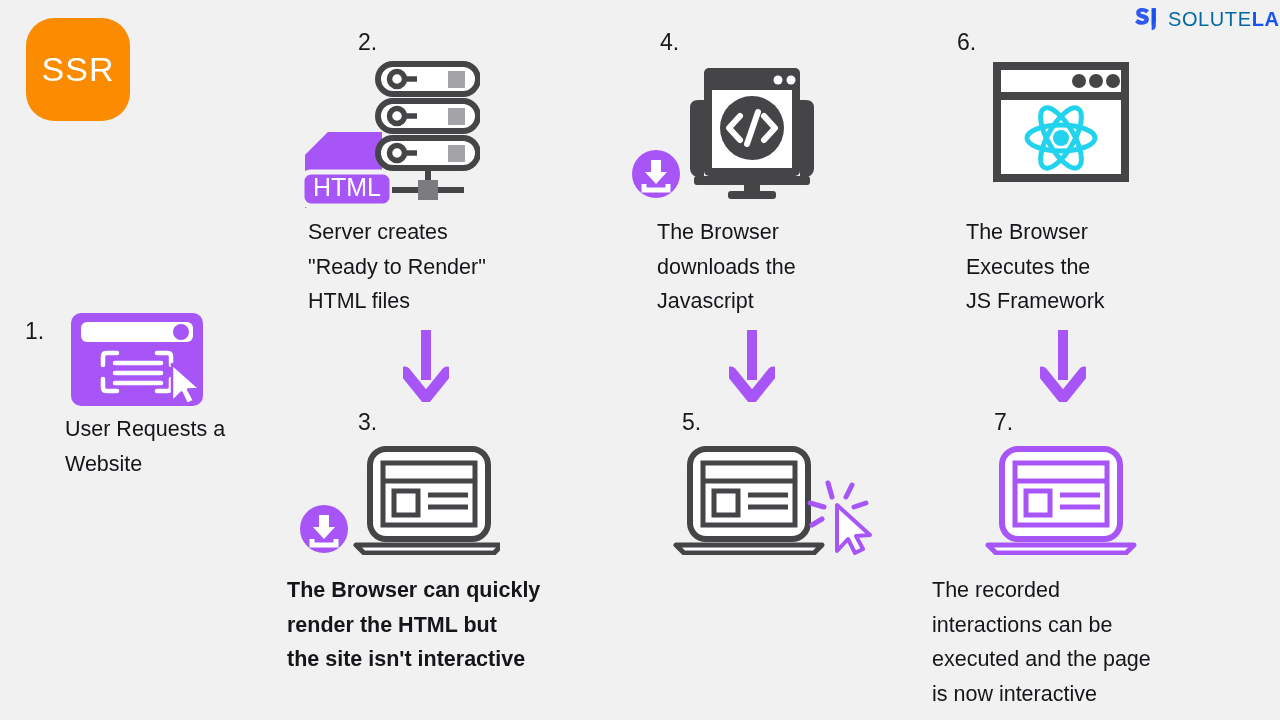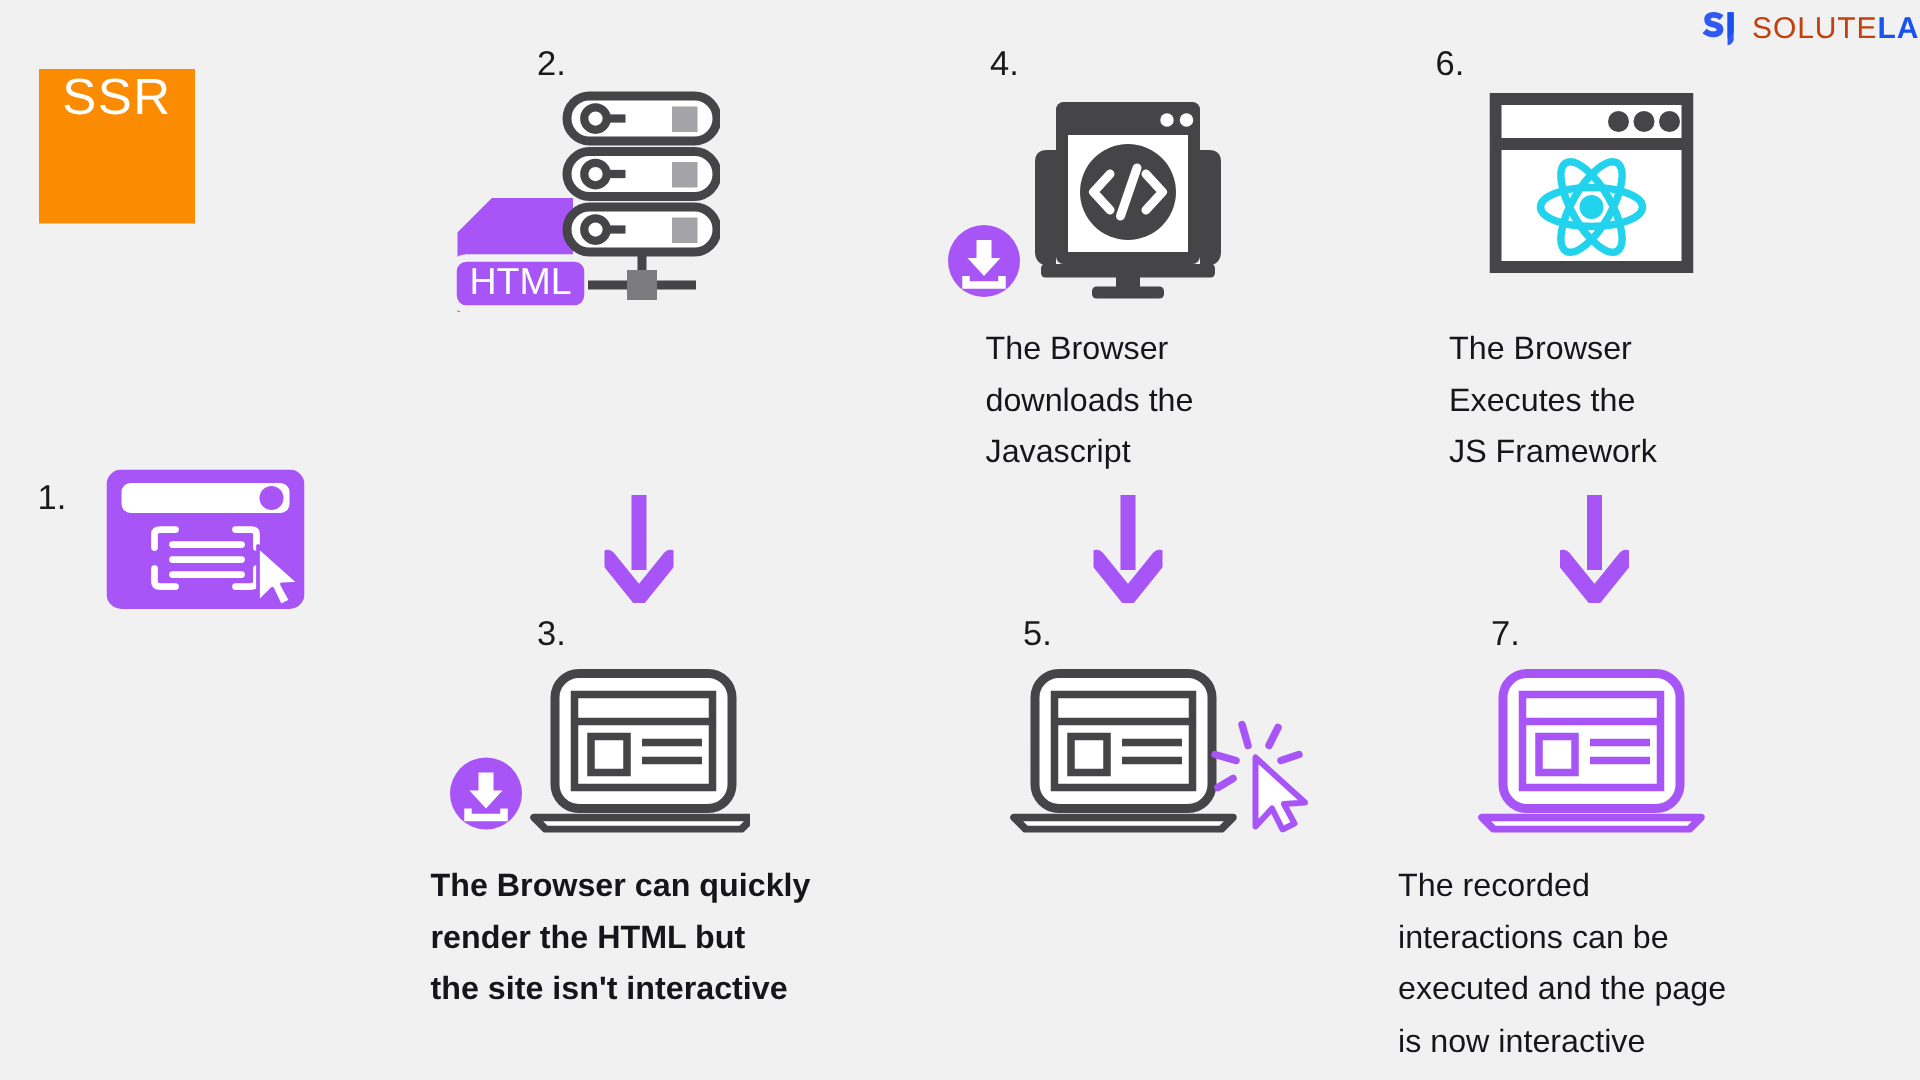--- a/index.html
+++ b/index.html
@@ -27,29 +27,29 @@
     left: 1133px; top: 6px;
     display: flex; align-items: center; gap: 9px;
   }
   .logo-mark { width: 26px; height: 26px; display: block; }
   .logo-text {
     font-size: 20px;
     letter-spacing: 0.6px;
     font-weight: 400;
     white-space: nowrap;
   }
-  .logo-solute { color: #c2410c; }
+  .logo-solute { color: #0369a1; }
   .logo-labs { color: #1853f0; font-weight: 700; }
 
   
   .ssr-box {
-    left: 26px; top: 46px;
+    left: 26px; top: 18px;
     width: 104px; height: 103px;
     background: #fb8b00;
-    display: flex; justify-content: center;
+    display: flex; align-items: center; justify-content: center; border-radius: 28px;
   }
   .ssr-text {
     color: #ffffff;
     font-size: 34px;
     letter-spacing: 1px;
   }
 
   
   .step-num {
     font-size: 23px;
@@ -104,20 +104,22 @@
       </g>
       <g stroke="#ffffff" stroke-width="4.5" stroke-linecap="round">
         <line x1="44" y1="50" x2="90" y2="50"></line>
         <line x1="44" y1="60" x2="90" y2="60"></line>
         <line x1="44" y1="70" x2="90" y2="70"></line>
       </g>
       <path d="M101 51 L101 89 L110.5 79.5 L116 91 L123 87.5 L117 76.5 L129 76 Z" fill="#ffffff" stroke="#a855f7" stroke-width="2.5" stroke-linejoin="round"></path>
     </svg>
   </div>
 
+  <div class="abs caption" style="left:65px; top:412px; width:250px;">User Requests a
+Website</div>
 
   <div class="abs step-num" style="left:358px; top:31px;">2.</div>
 
   <div class="abs icon-wrap" style="left:300px; top:60px;text-align:right;">
     <svg width="180" height="150" viewBox="0 0 180 150">
 
       <g>
         <path d="M5 72 L28 72 L28 95 L5 95 Z" fill="#a855f7" opacity="0"></path>
         <path d="M28 72 L5 95 L5 148 L82 148 L82 72 Z" fill="#a855f7"></path>
         <path d="M28 72 L5 95 L28 95 Z" fill="#a855f7" opacity="0.55"></path>
@@ -144,20 +146,23 @@
           <line x1="104" y1="93" x2="117" y2="93" stroke="#454548" stroke-width="5.5"></line>
           <rect x="148" y="85" width="17" height="17" fill="#a3a3a8"></rect>
         </g>
         <line x1="128" y1="108" x2="128" y2="122" stroke="#454548" stroke-width="6"></line>
         <line x1="92" y1="130" x2="164" y2="130" stroke="#454548" stroke-width="6"></line>
         <rect x="118" y="120" width="20" height="20" fill="#7c7c80"></rect>
       </g>
     </svg>
   </div>
 
+  <div class="abs caption" style="left:308px; top:215px; width:300px;">Server creates
+"Ready to Render"
+HTML files</div>
 
   <div class="abs" style="left:403px; top:330px;">
     <svg class="arrow" width="46" height="72" viewBox="0 0 46 72">
       <rect x="18" y="0" width="10" height="50" fill="#a855f7"></rect>
       <path d="M2 42 L23 68 L44 42" fill="none" stroke="#a855f7" stroke-width="11" stroke-linecap="round" stroke-linejoin="round"></path>
     </svg>
   </div>
 
   <div class="abs step-num" style="left:358px; top:411px;">3.</div>
 

